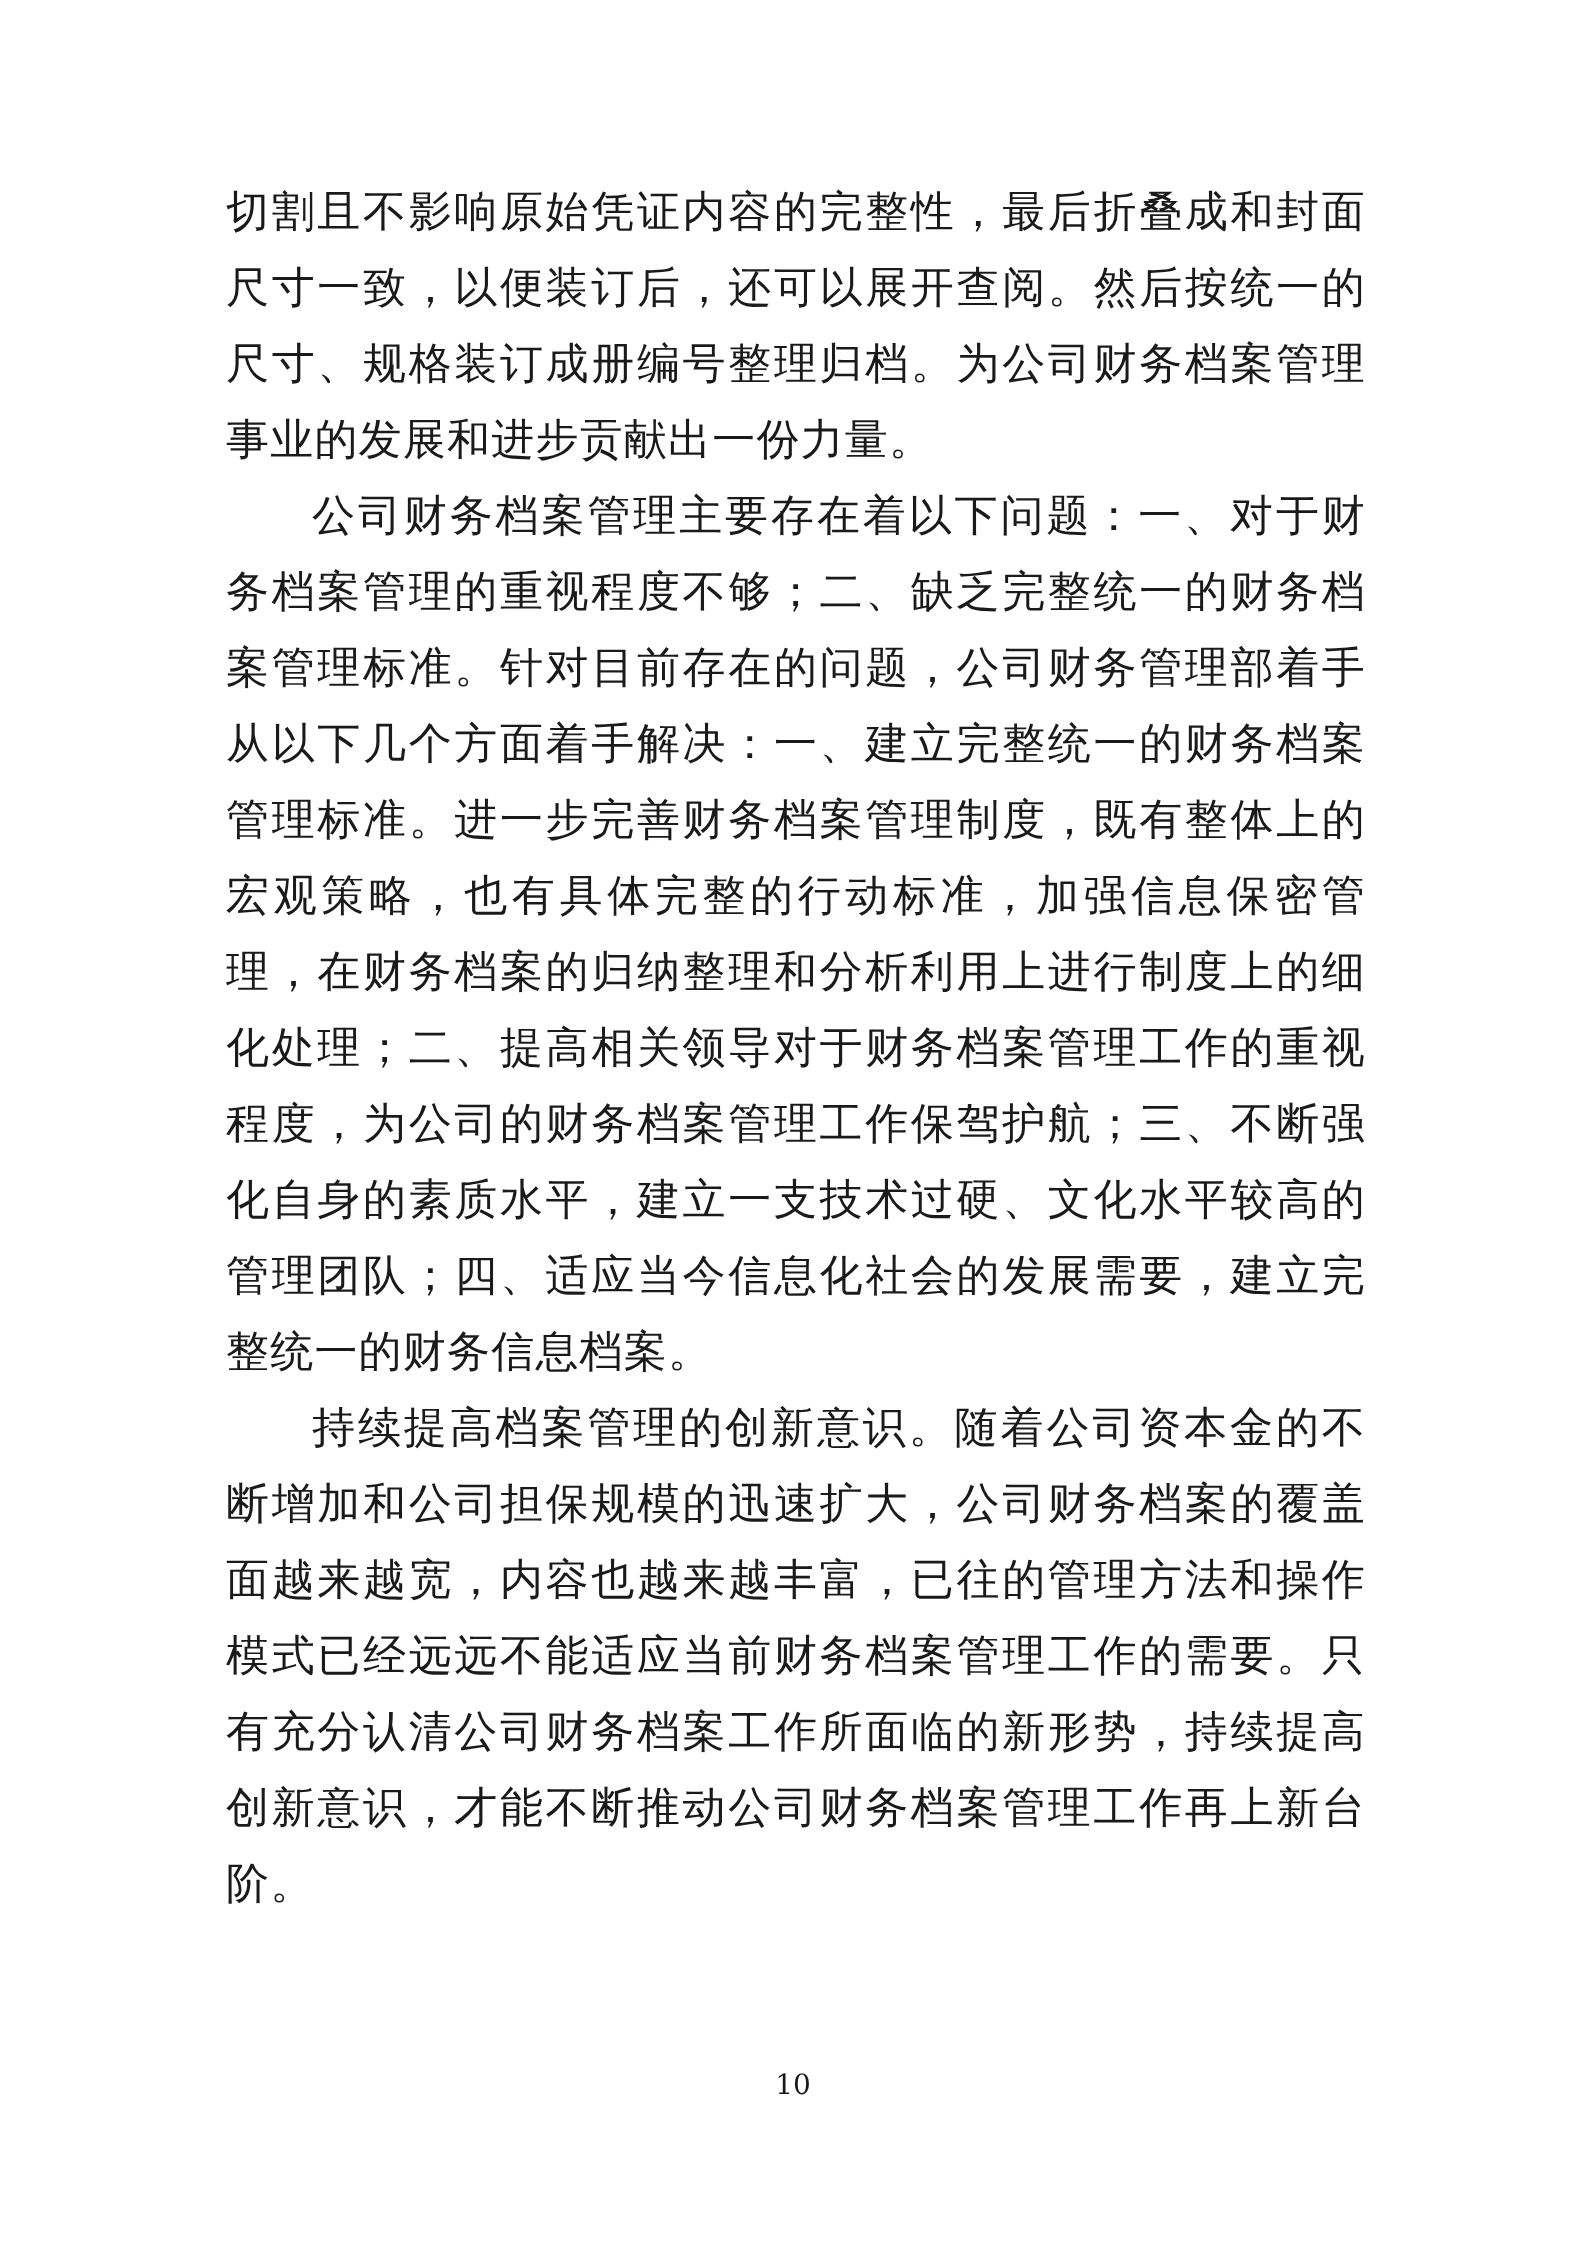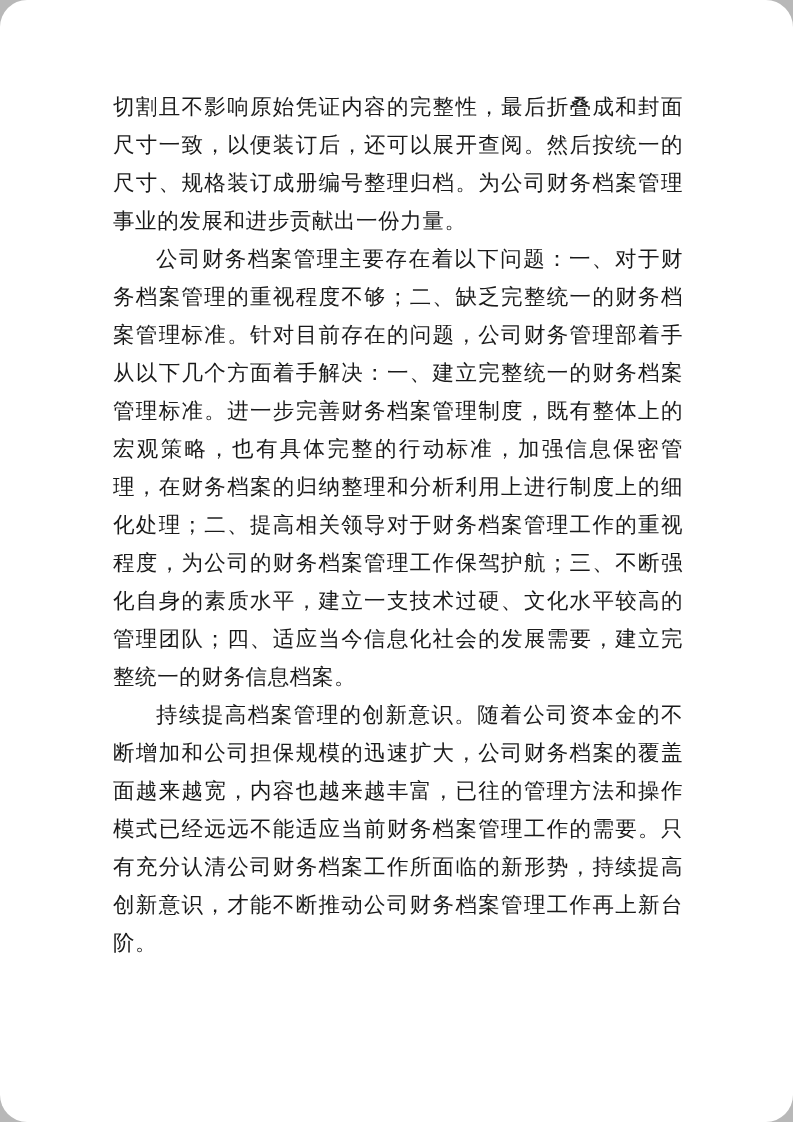--- a/index.html
+++ b/index.html
@@ -11,21 +11,20 @@
     font-family: "DejaVu Sans", sans-serif;
   }
   .page {
     position: relative;
     width: 793px;
     height: 1122px;
     background: #ffffff;
     margin: 0 auto;
     overflow: hidden;
     box-sizing: border-box;
-    border-radius: 27px;
   }
   .page-inner {
     position: absolute;
     left: 113px;
     top: 88px;
     width: 570px;
   }
   .doc-body {
     font-family: "DejaVu Serif", "Liberation Serif", serif;
     font-size: 21.5px;
@@ -58,13 +57,14 @@
 
 <div class="page">
   <div class="page-inner">
     <div class="doc-body">
       <p class="para noindent">切割且不影响原始凭证内容的完整性，最后折叠成和封面尺寸一致，以便装订后，还可以展开查阅。然后按统一的尺寸、规格装订成册编号整理归档。为公司财务档案管理事业的发展和进步贡献出一份力量。</p>
       <p class="para">公司财务档案管理主要存在着以下问题：一、对于财务档案管理的重视程度不够；二、缺乏完整统一的财务档案管理标准。针对目前存在的问题，公司财务管理部着手从以下几个方面着手解决：一、建立完整统一的财务档案管理标准。进一步完善财务档案管理制度，既有整体上的宏观策略，也有具体完整的行动标准，加强信息保密管理，在财务档案的归纳整理和分析利用上进行制度上的细化处理；二、提高相关领导对于财务档案管理工作的重视程度，为公司的财务档案管理工作保驾护航；三、不断强化自身的素质水平，建立一支技术过硬、文化水平较高的管理团队；四、适应当今信息化社会的发展需要，建立完整统一的财务信息档案。</p>
       <p class="para">持续提高档案管理的创新意识。随着公司资本金的不断增加和公司担保规模的迅速扩大，公司财务档案的覆盖面越来越宽，内容也越来越丰富，已往的管理方法和操作模式已经远远不能适应当前财务档案管理工作的需要。只有充分认清公司财务档案工作所面临的新形势，持续提高创新意识，才能不断推动公司财务档案管理工作再上新台阶。</p>
 
     </div>
   </div>
+  <div class="page-number">10</div>
 </div>
 
 </body></html>

